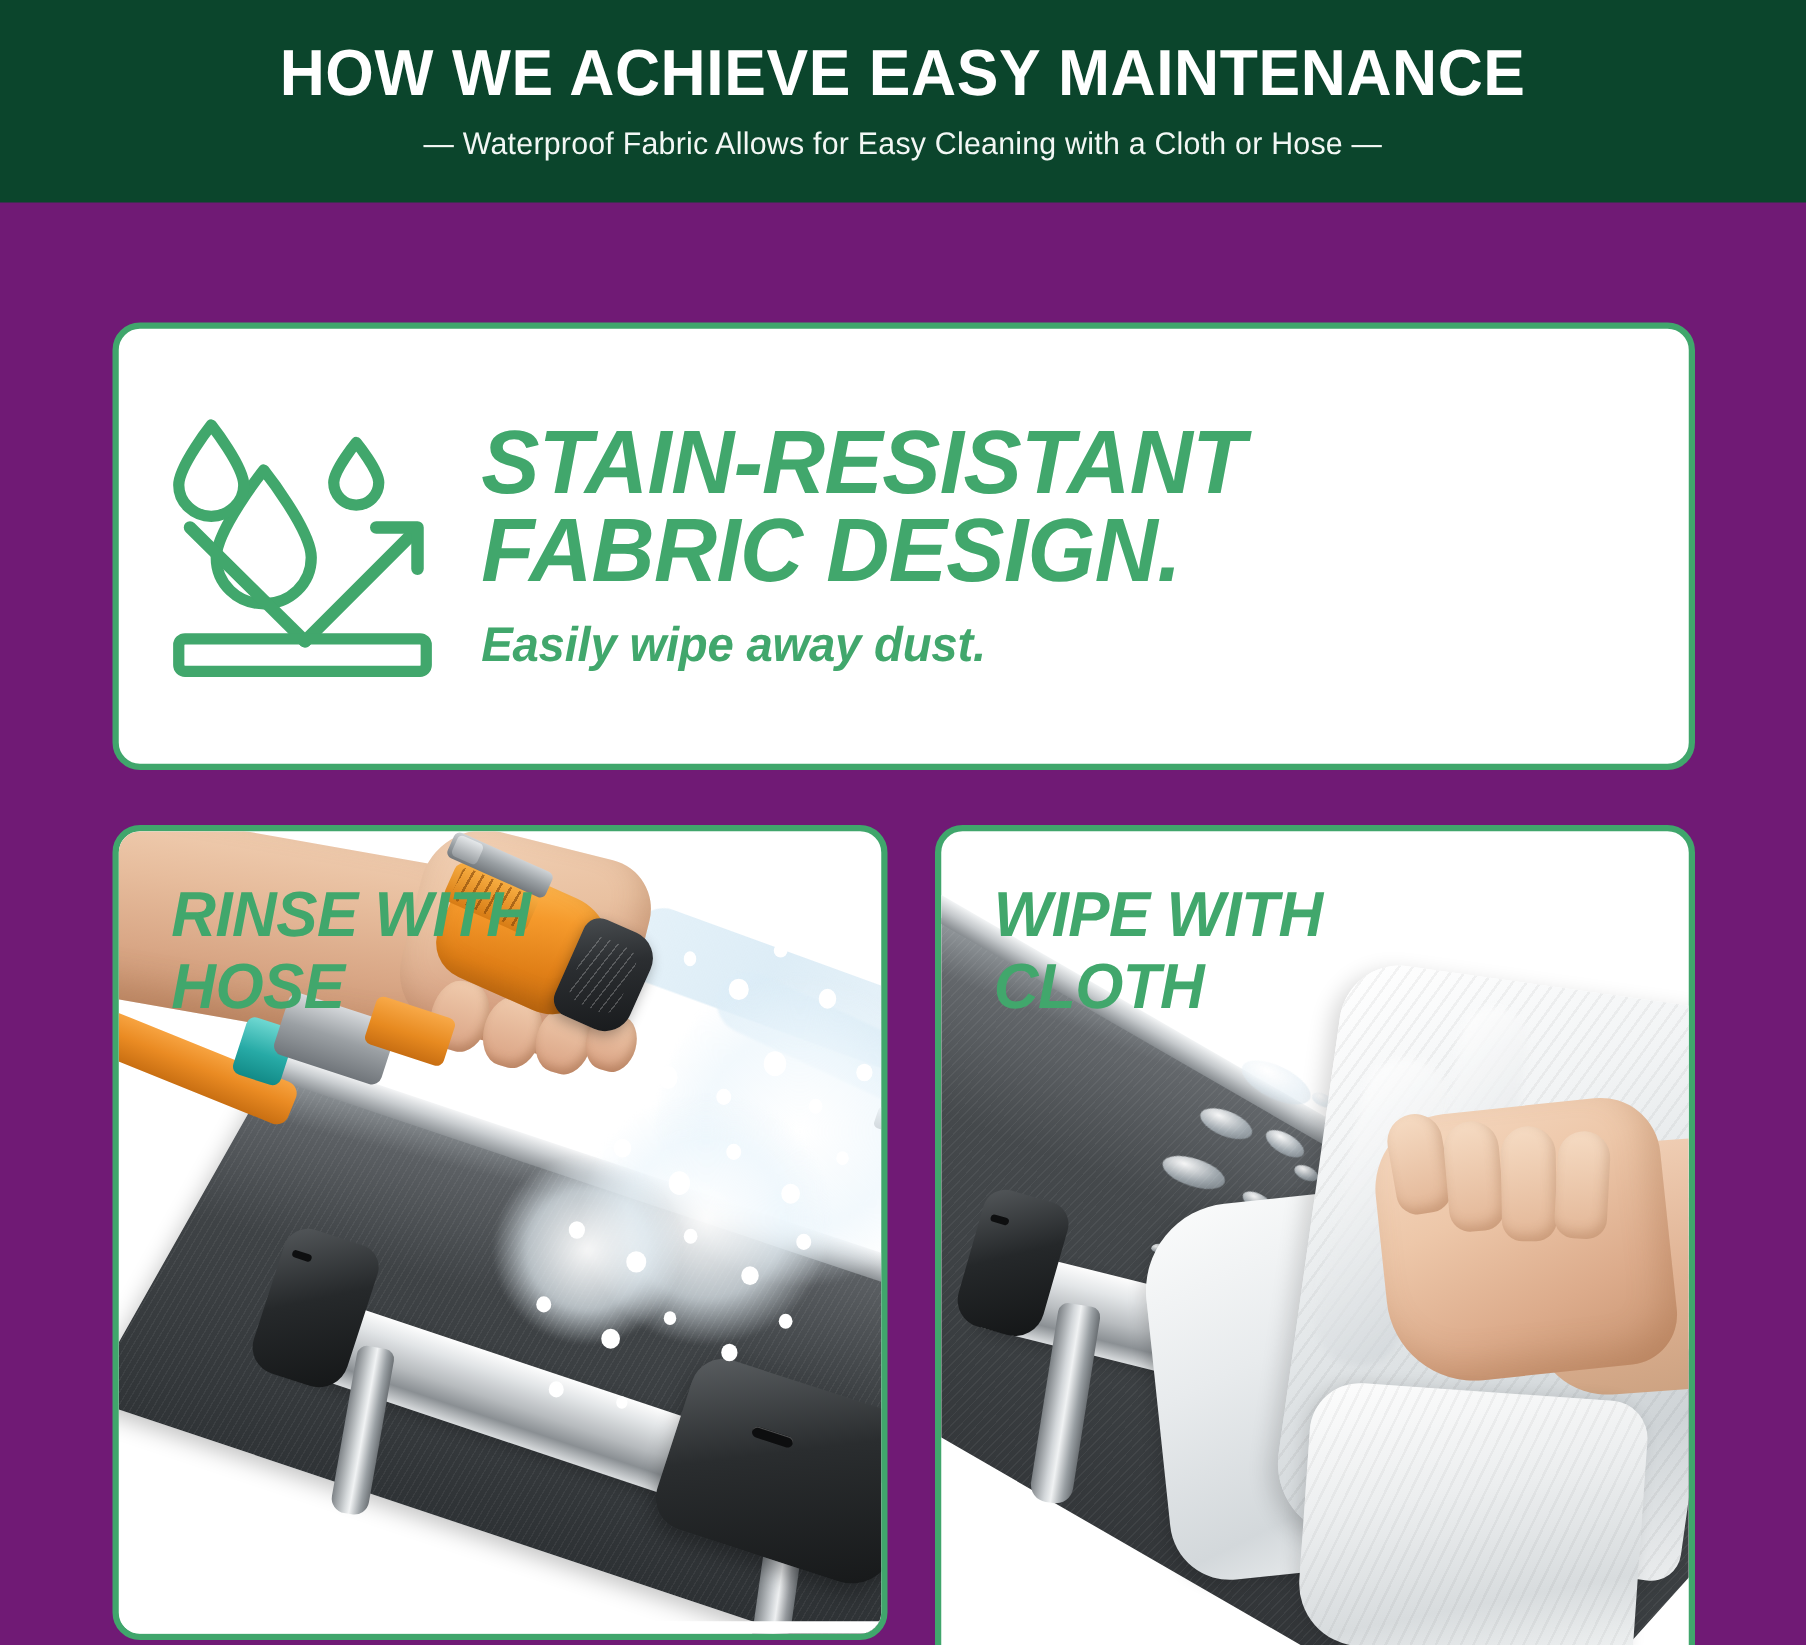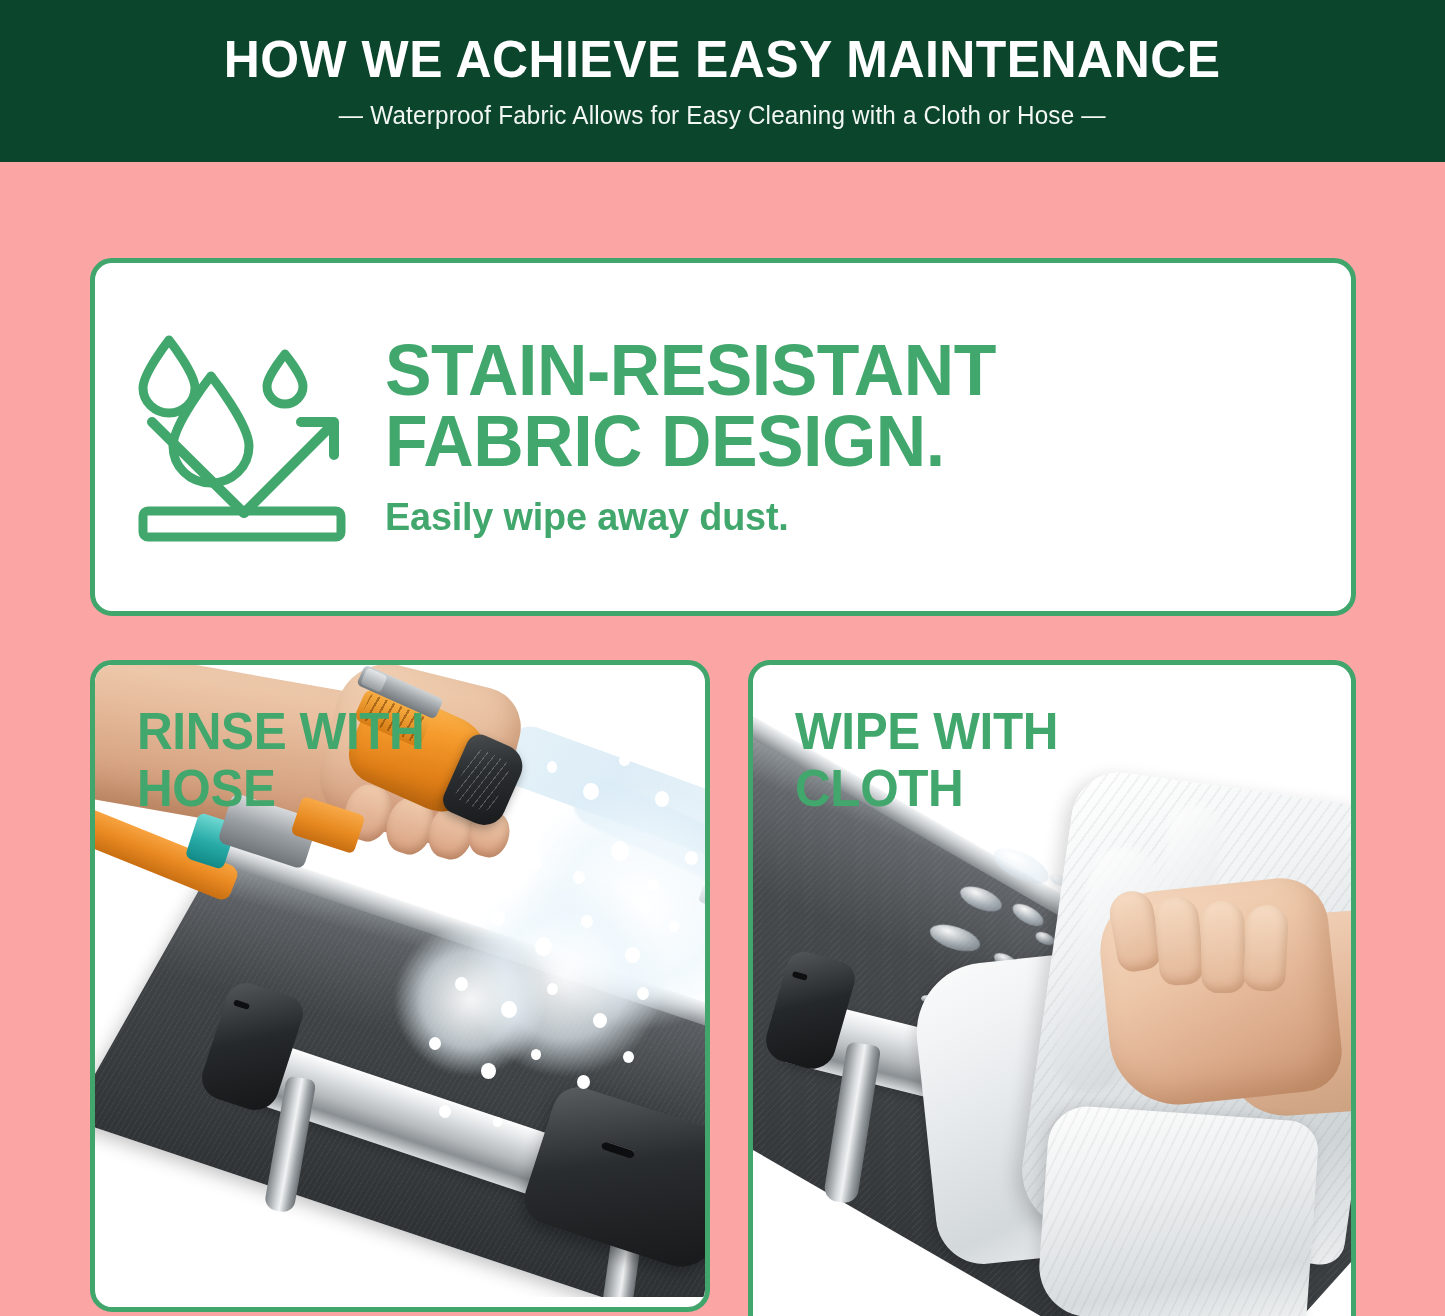--- a/index.html
+++ b/index.html
@@ -4,21 +4,21 @@
 <style>
   * { margin:0; padding:0; box-sizing:border-box; }
 
   html, body {
     width:1445px; height:1316px;
     background:#ffffff;
     font-family:"Liberation Sans", sans-serif;
     overflow:hidden;
   }
 
-  #page { position:relative; width:1445px; height:1316px; background:#fca5a5; }
+  #page { position:relative; width:1445px; height:1316px; background:#701a75; }
 
   
   .header-banner{
     position:absolute; left:0; top:0; width:1445px; height:162px;
     background:#0B452C;
     display:flex; flex-direction:column;
     align-items:center; justify-content:center;
   }
   .header-title{
     color:#ffffff;
@@ -40,20 +40,21 @@
     white-space:nowrap;
     transform:scaleX(0.97);
   }
 
   
   .card{
     position:absolute;
     background:#ffffff;
     border:5px solid #40A66C;
     border-radius:22px;
+    font-style:italic;
   }
 
   
   #card-hero{ left:90px; top:258px; width:1266px; height:358px; }
 
   .hero-inner{
     position:absolute; inset:0;
     display:flex; align-items:center;
   }
 

